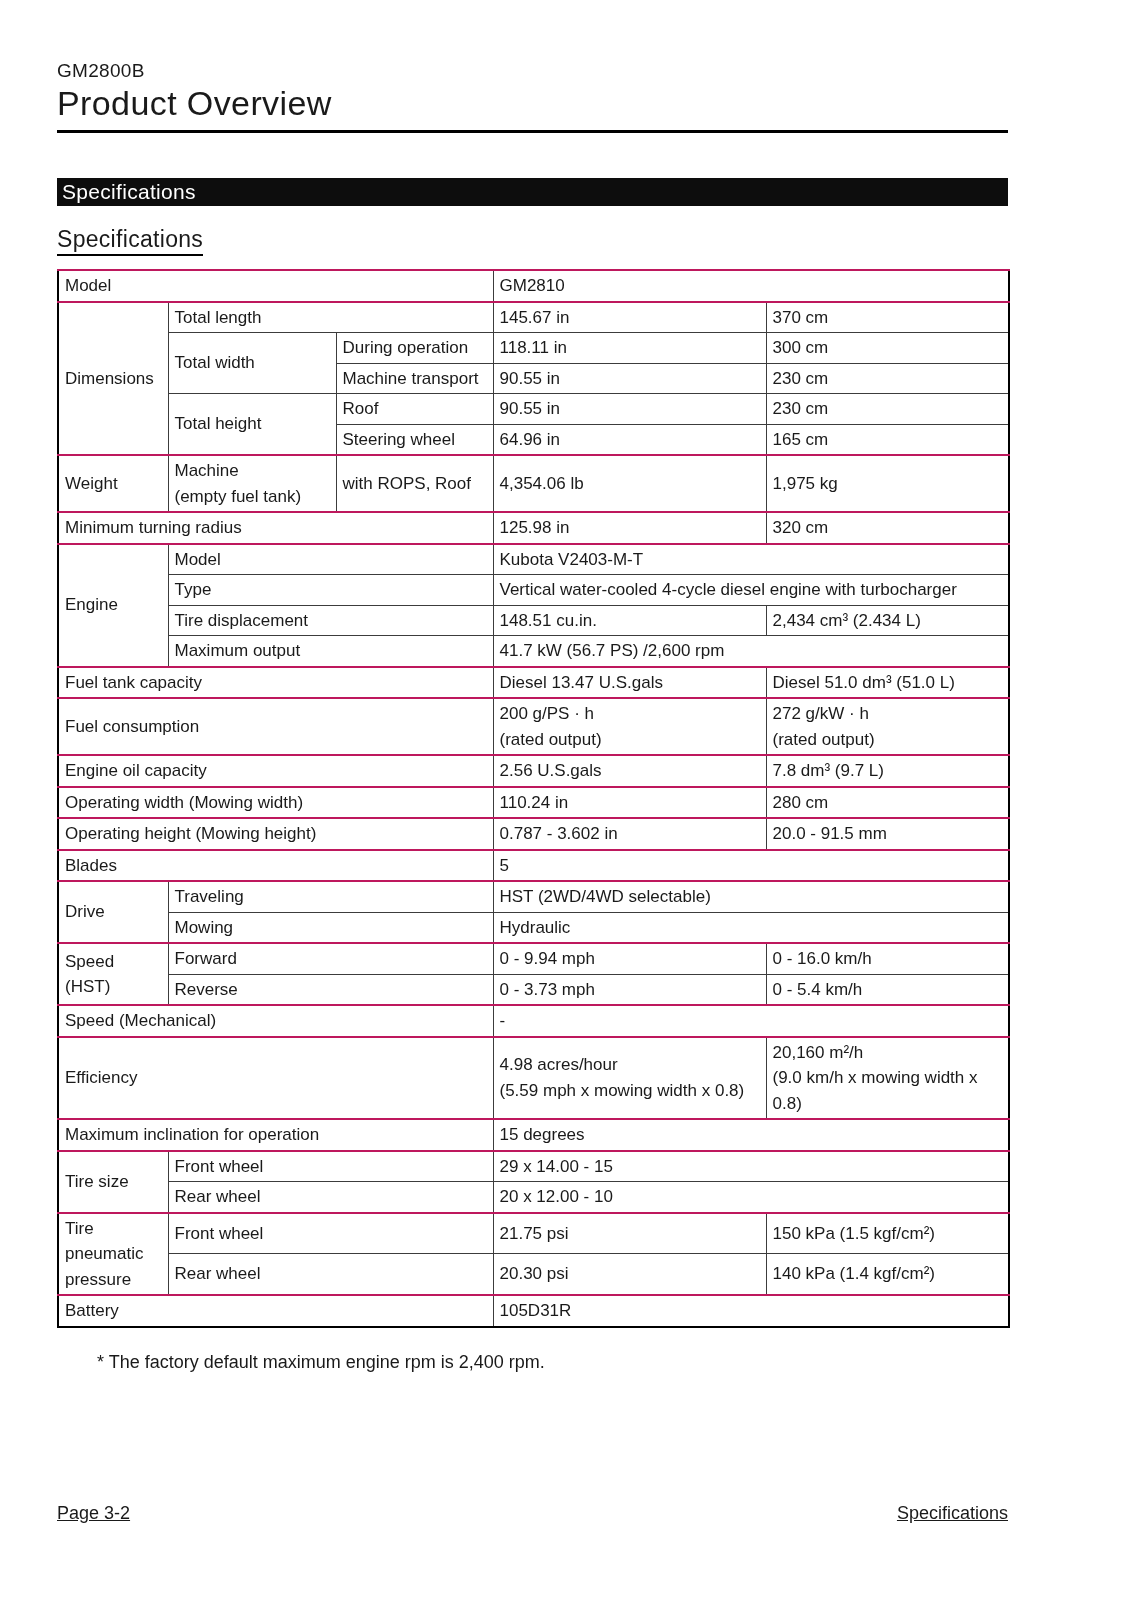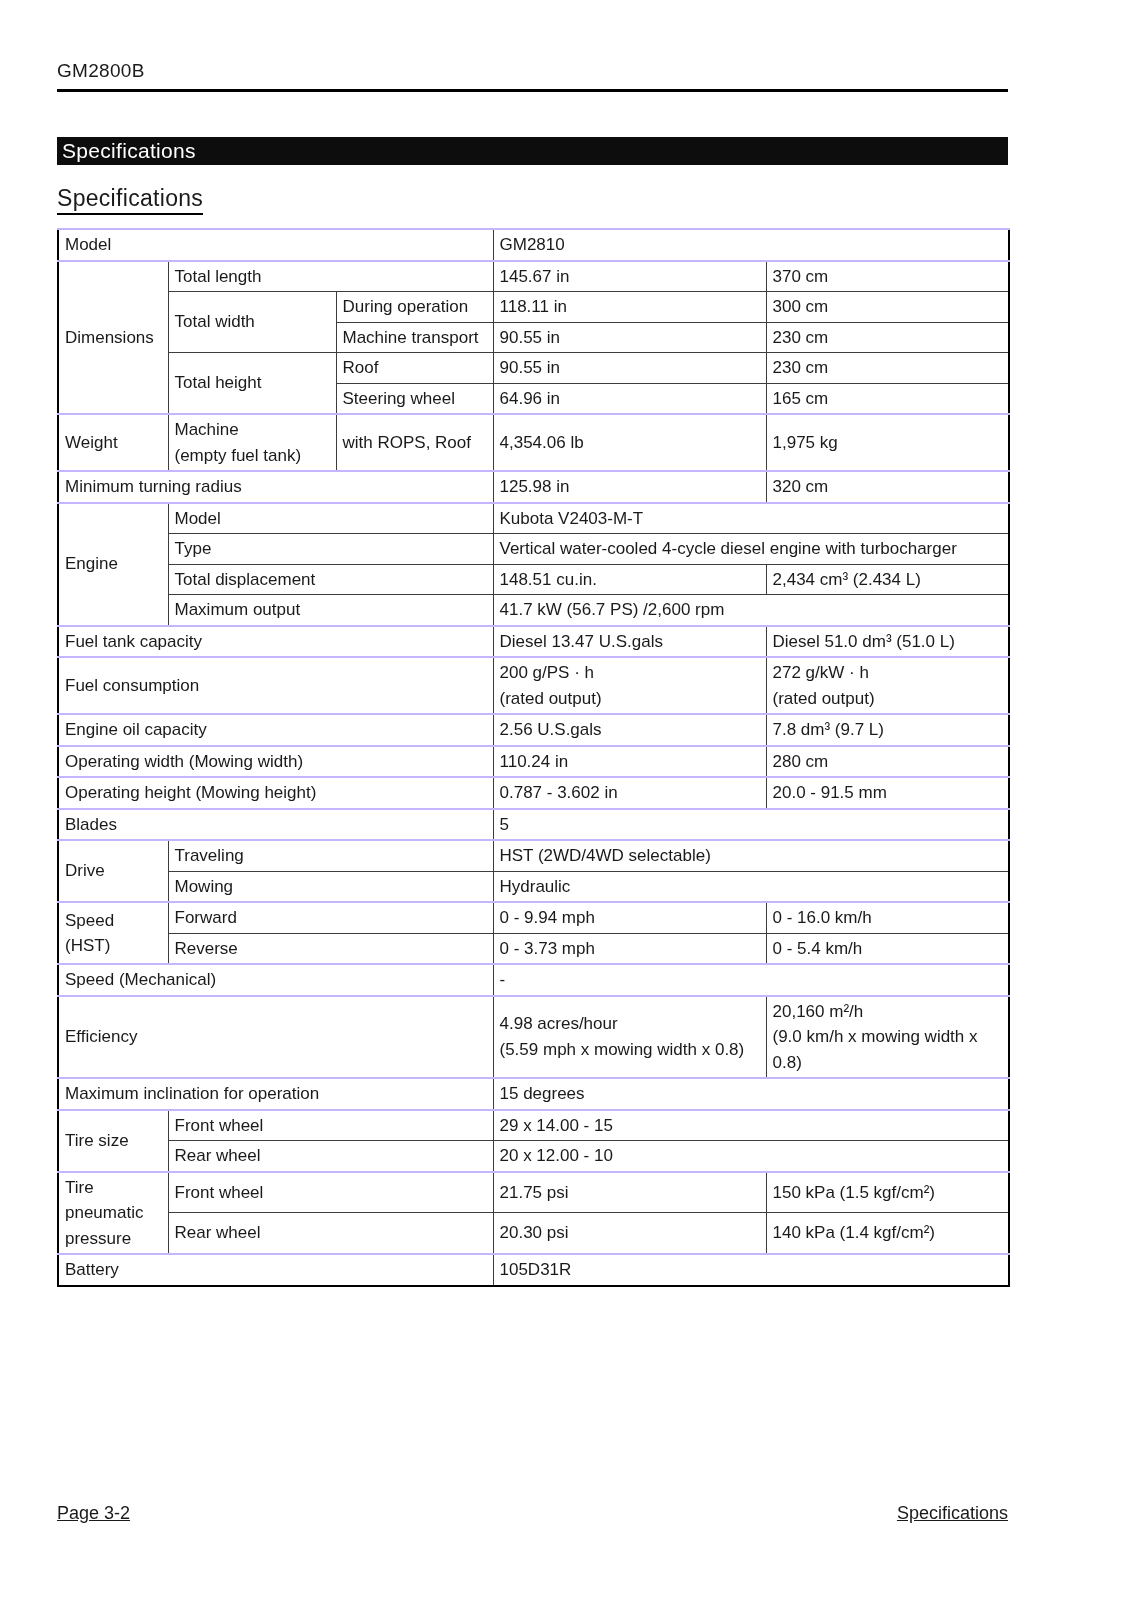--- a/index.html
+++ b/index.html
@@ -32,35 +32,36 @@
   }
   table.spec td {
     border: 1px solid #3c3c3c;
     font-size: 17px; line-height: 1.5;
     padding: 2px 6px;
     vertical-align: middle;
     white-space: pre-line;
     overflow: hidden;
   }
   table.spec tr { height: 28px; }
-  table.spec tr.g > td { border-top: 2px solid #c4b5fd; }
+  table.spec tr.g > td { border-top: 2px solid #be185d; }
   .footnote { margin-top: 24px; padding-left: 40px; font-size: 18px; }
   .footer {
     position: absolute; left: 57px; top: 1503px; width: 951px;
     display: flex; justify-content: space-between;
     font-size: 18px;
     text-decoration: underline;
   }
 </style>
 </head>
 <body>
 
 <div class="content">
 
   <div class="model-code">GM2800B</div>
+  <h1 class="page-title">Product Overview</h1>
   <div class="title-rule"></div>
 
   <div class="section-bar">
     <span>Specifications</span>
   </div>
 
   <h2 class="subheading">Specifications</h2>
 
   <table class="spec">
     <colgroup>
@@ -119,21 +120,21 @@
       <tr class="g">
         <td rowspan="4">Engine</td>
         <td colspan="2">Model</td>
         <td colspan="2">Kubota V2403-M-T</td>
       </tr>
       <tr>
         <td colspan="2">Type</td>
         <td colspan="2">Vertical water-cooled 4-cycle diesel engine with turbocharger</td>
       </tr>
       <tr>
-        <td colspan="2">Total displacement</td>
+        <td colspan="2">Tire displacement</td>
         <td>148.51 cu.in.</td>
         <td>2,434 cm³ (2.434 L)</td>
       </tr>
       <tr>
         <td colspan="2">Maximum output</td>
         <td colspan="2">41.7 kW (56.7 PS) /2,600 rpm</td>
       </tr>
       <tr class="g">
         <td colspan="3">Fuel tank capacity</td>
         <td>Diesel 13.47 U.S.gals</td>
@@ -221,18 +222,19 @@
         <td>20.30 psi</td>
         <td>140 kPa (1.4 kgf/cm²)</td>
       </tr>
       <tr class="g">
         <td colspan="3">Battery</td>
         <td colspan="2">105D31R</td>
       </tr>
     </tbody>
   </table>
 
+  <p class="footnote">* The factory default maximum engine rpm is 2,400 rpm.</p>
 </div>
 
 <div class="footer">
   <span>Page 3-2</span>
   <span>Specifications</span>
 </div>
 
 </body></html>

